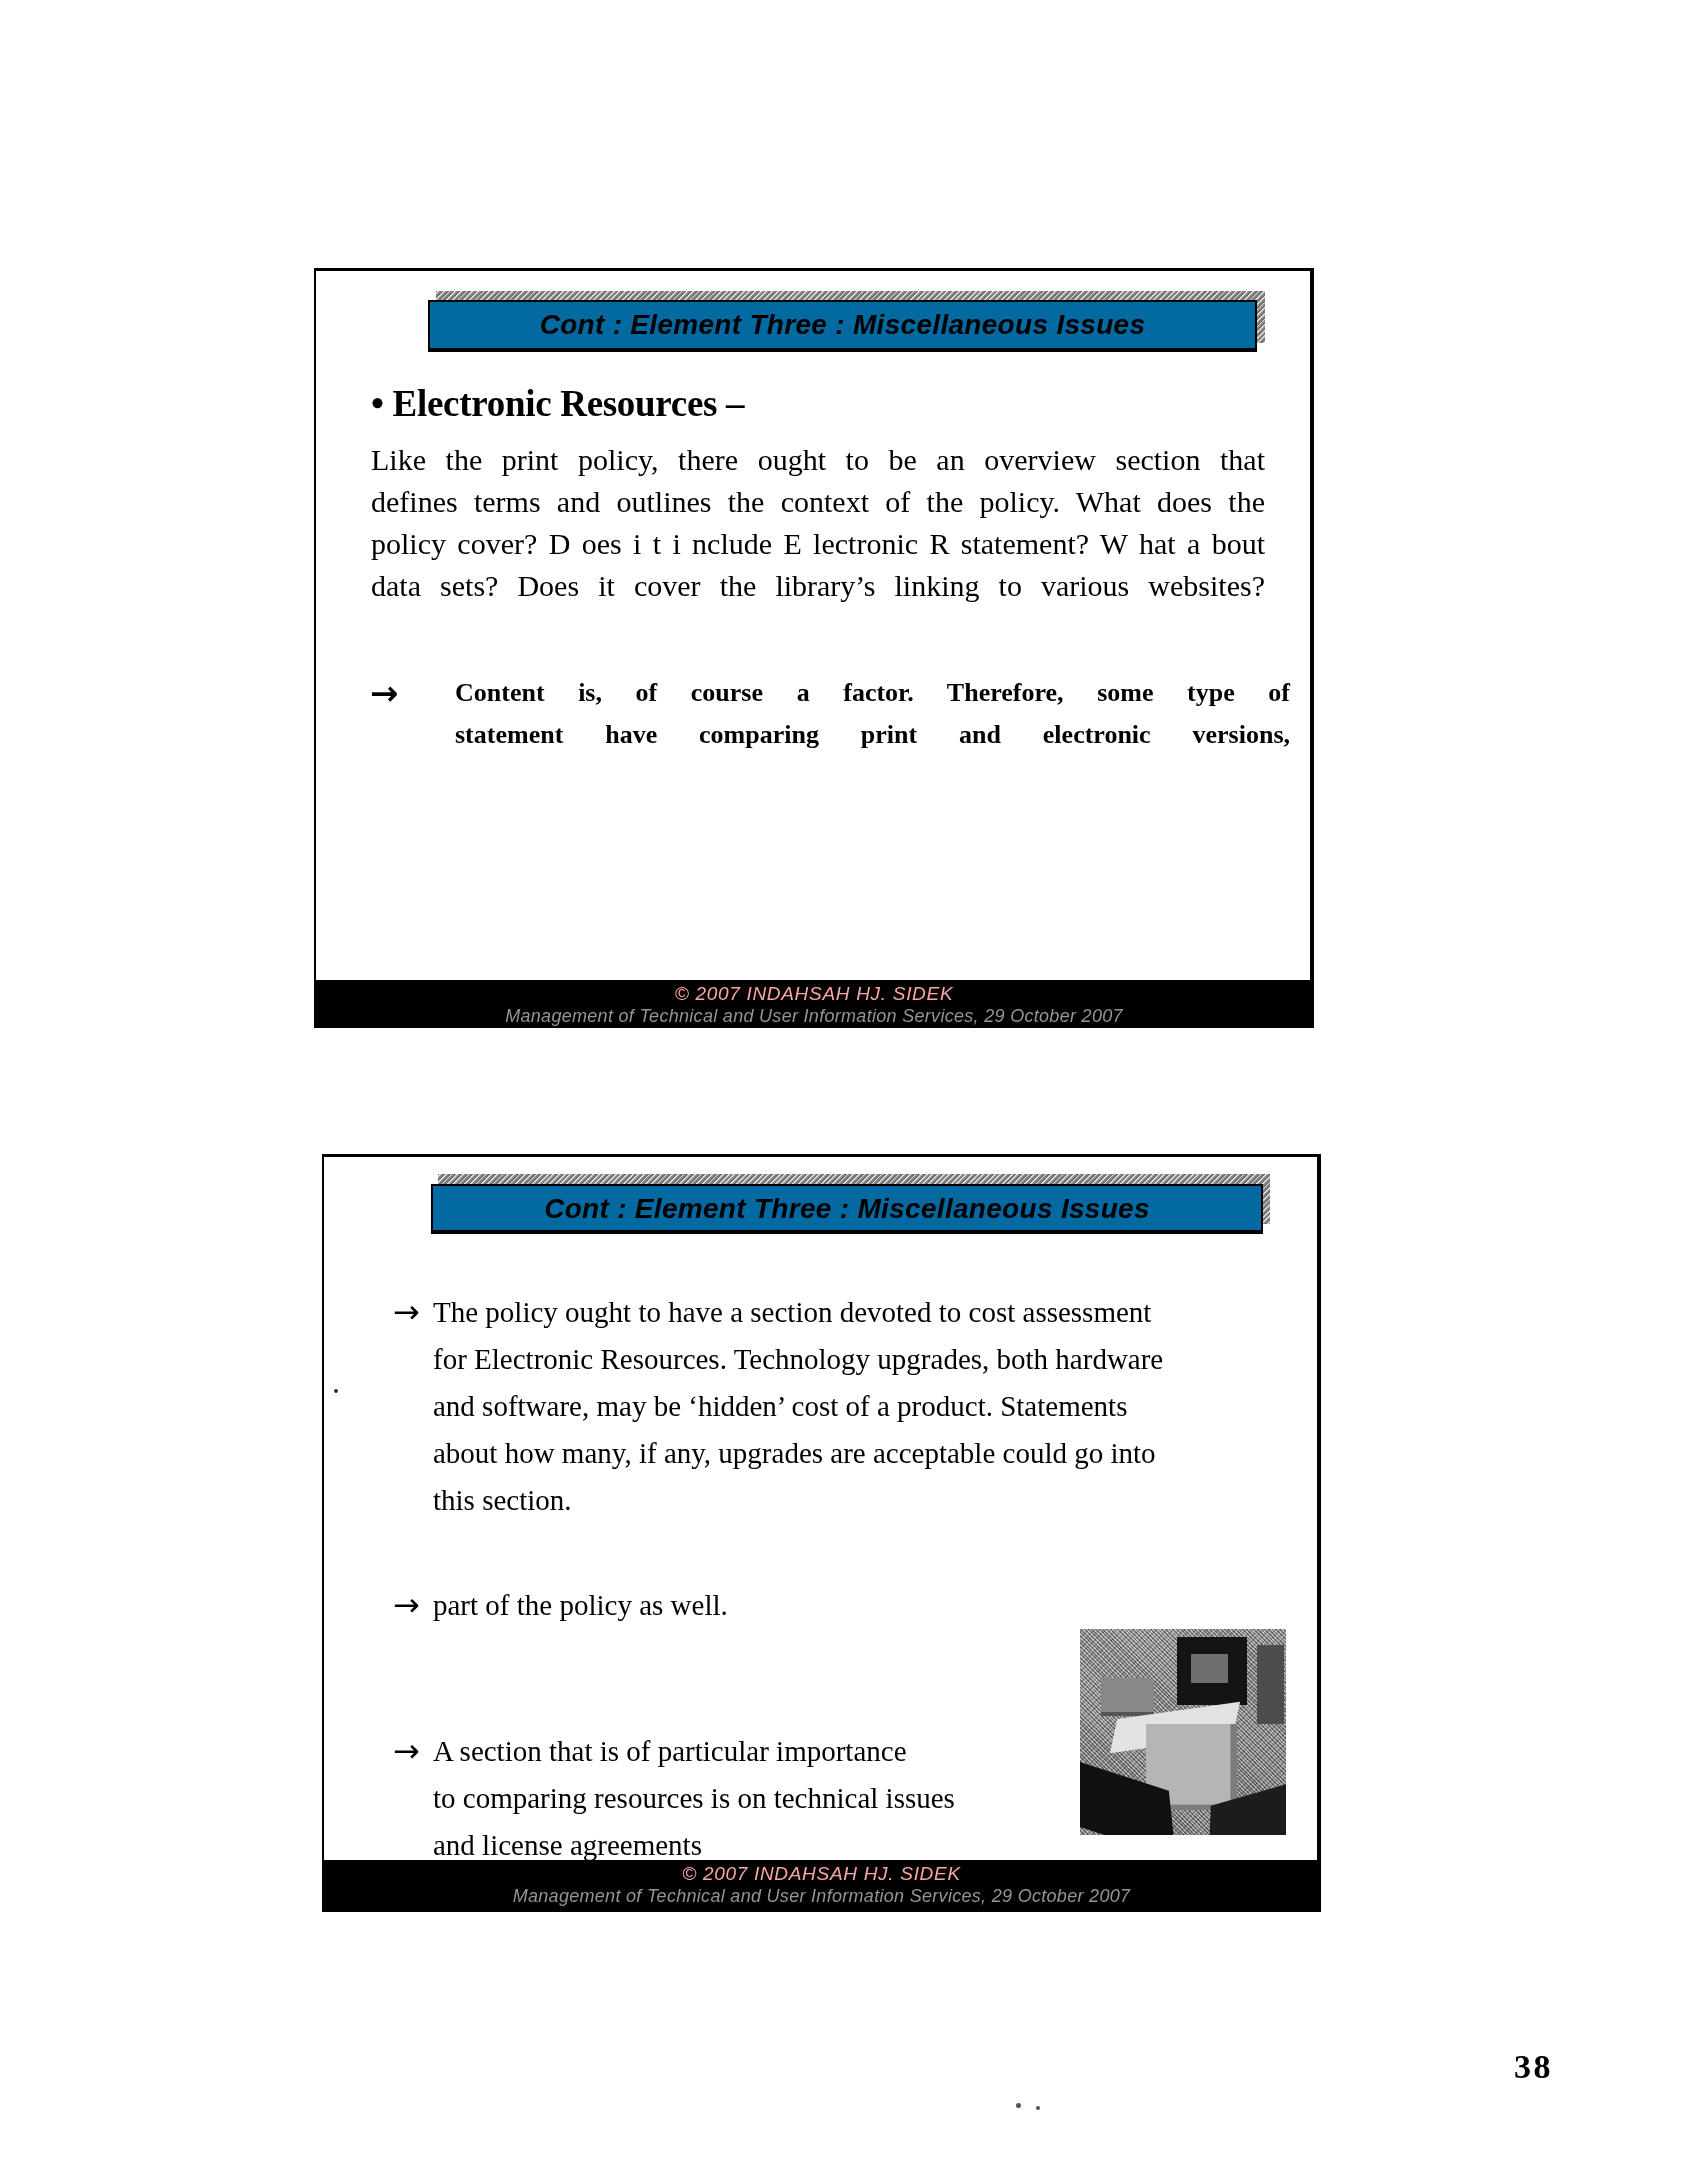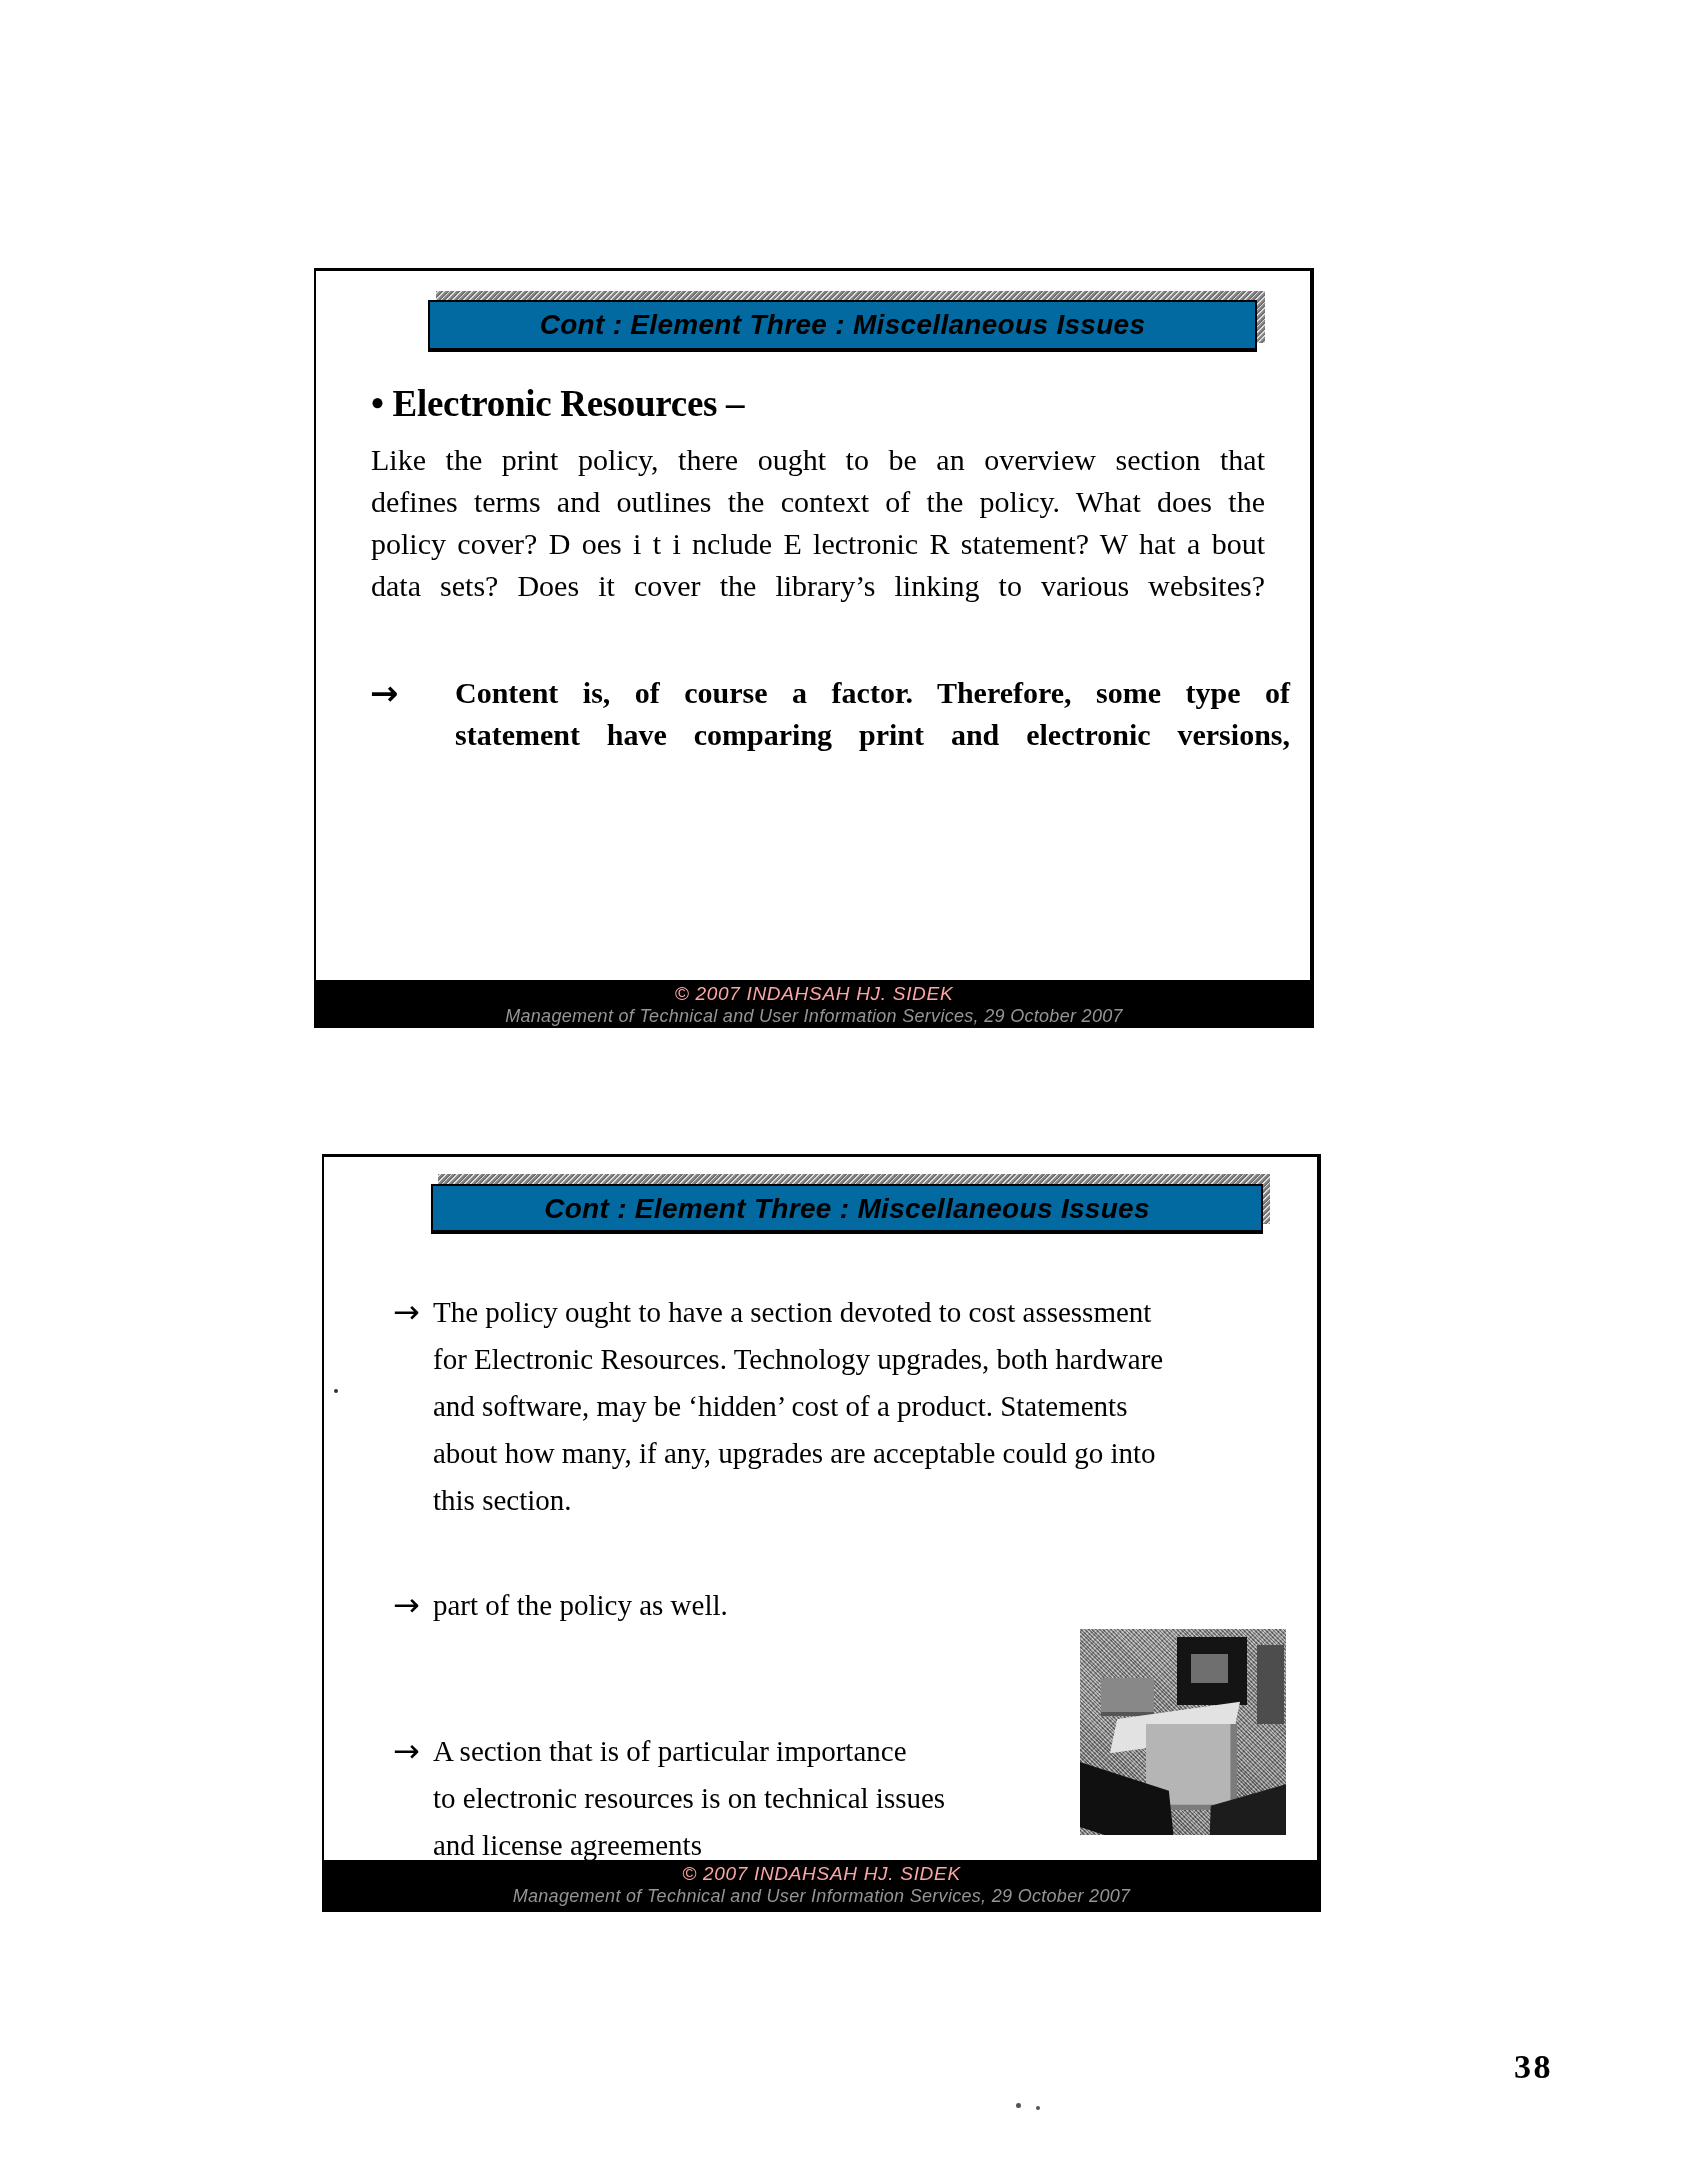--- a/index.html
+++ b/index.html
@@ -79,21 +79,21 @@
     display: flex;
     align-items: flex-start;
   }
   .arrowpara .arrow {
     flex: 0 0 85px;
     font-family: "DejaVu Sans", sans-serif;
     font-size: 34px;
     font-weight: bold;
     line-height: 42px;
   }
-  .arrowpara .atext { flex: 1 1 auto; font-size: 30px; font-weight: bold; }
+  .arrowpara .atext { flex: 1 1 auto; font-size: 26px; font-weight: bold; }
   .arrowpara .atext .line { line-height: 42px; }
   .arrowpara .atext .line.j { text-align: justify; text-align-last: justify; }
 
   
   .bullet {
     position: absolute;
     left: 69px;
     display: flex;
     align-items: flex-start;
   }
@@ -211,21 +211,21 @@
       <span class="arrow">→</span>
       <span class="btext">
         <span class="line" style="display:block">part of the policy as well.</span>
       </span>
     </div>
 
     <div class="bullet" id="bullet-3">
       <span class="arrow">→</span>
       <span class="btext">
         <span class="line" style="display:block">A section that is of particular importance</span>
-        <span class="line" style="display:block">to electronic resources is on technical issues</span>
+        <span class="line" style="display:block">to comparing resources is on technical issues</span>
         <span class="line" style="display:block">and license agreements</span>
       </span>
     </div>
 
     <div class="photo">
       <div class="monitor"></div>
       <div class="monitor-screen"></div>
       <div class="side-panel"></div>
       <div class="console"></div>
       <div class="tray"></div>

